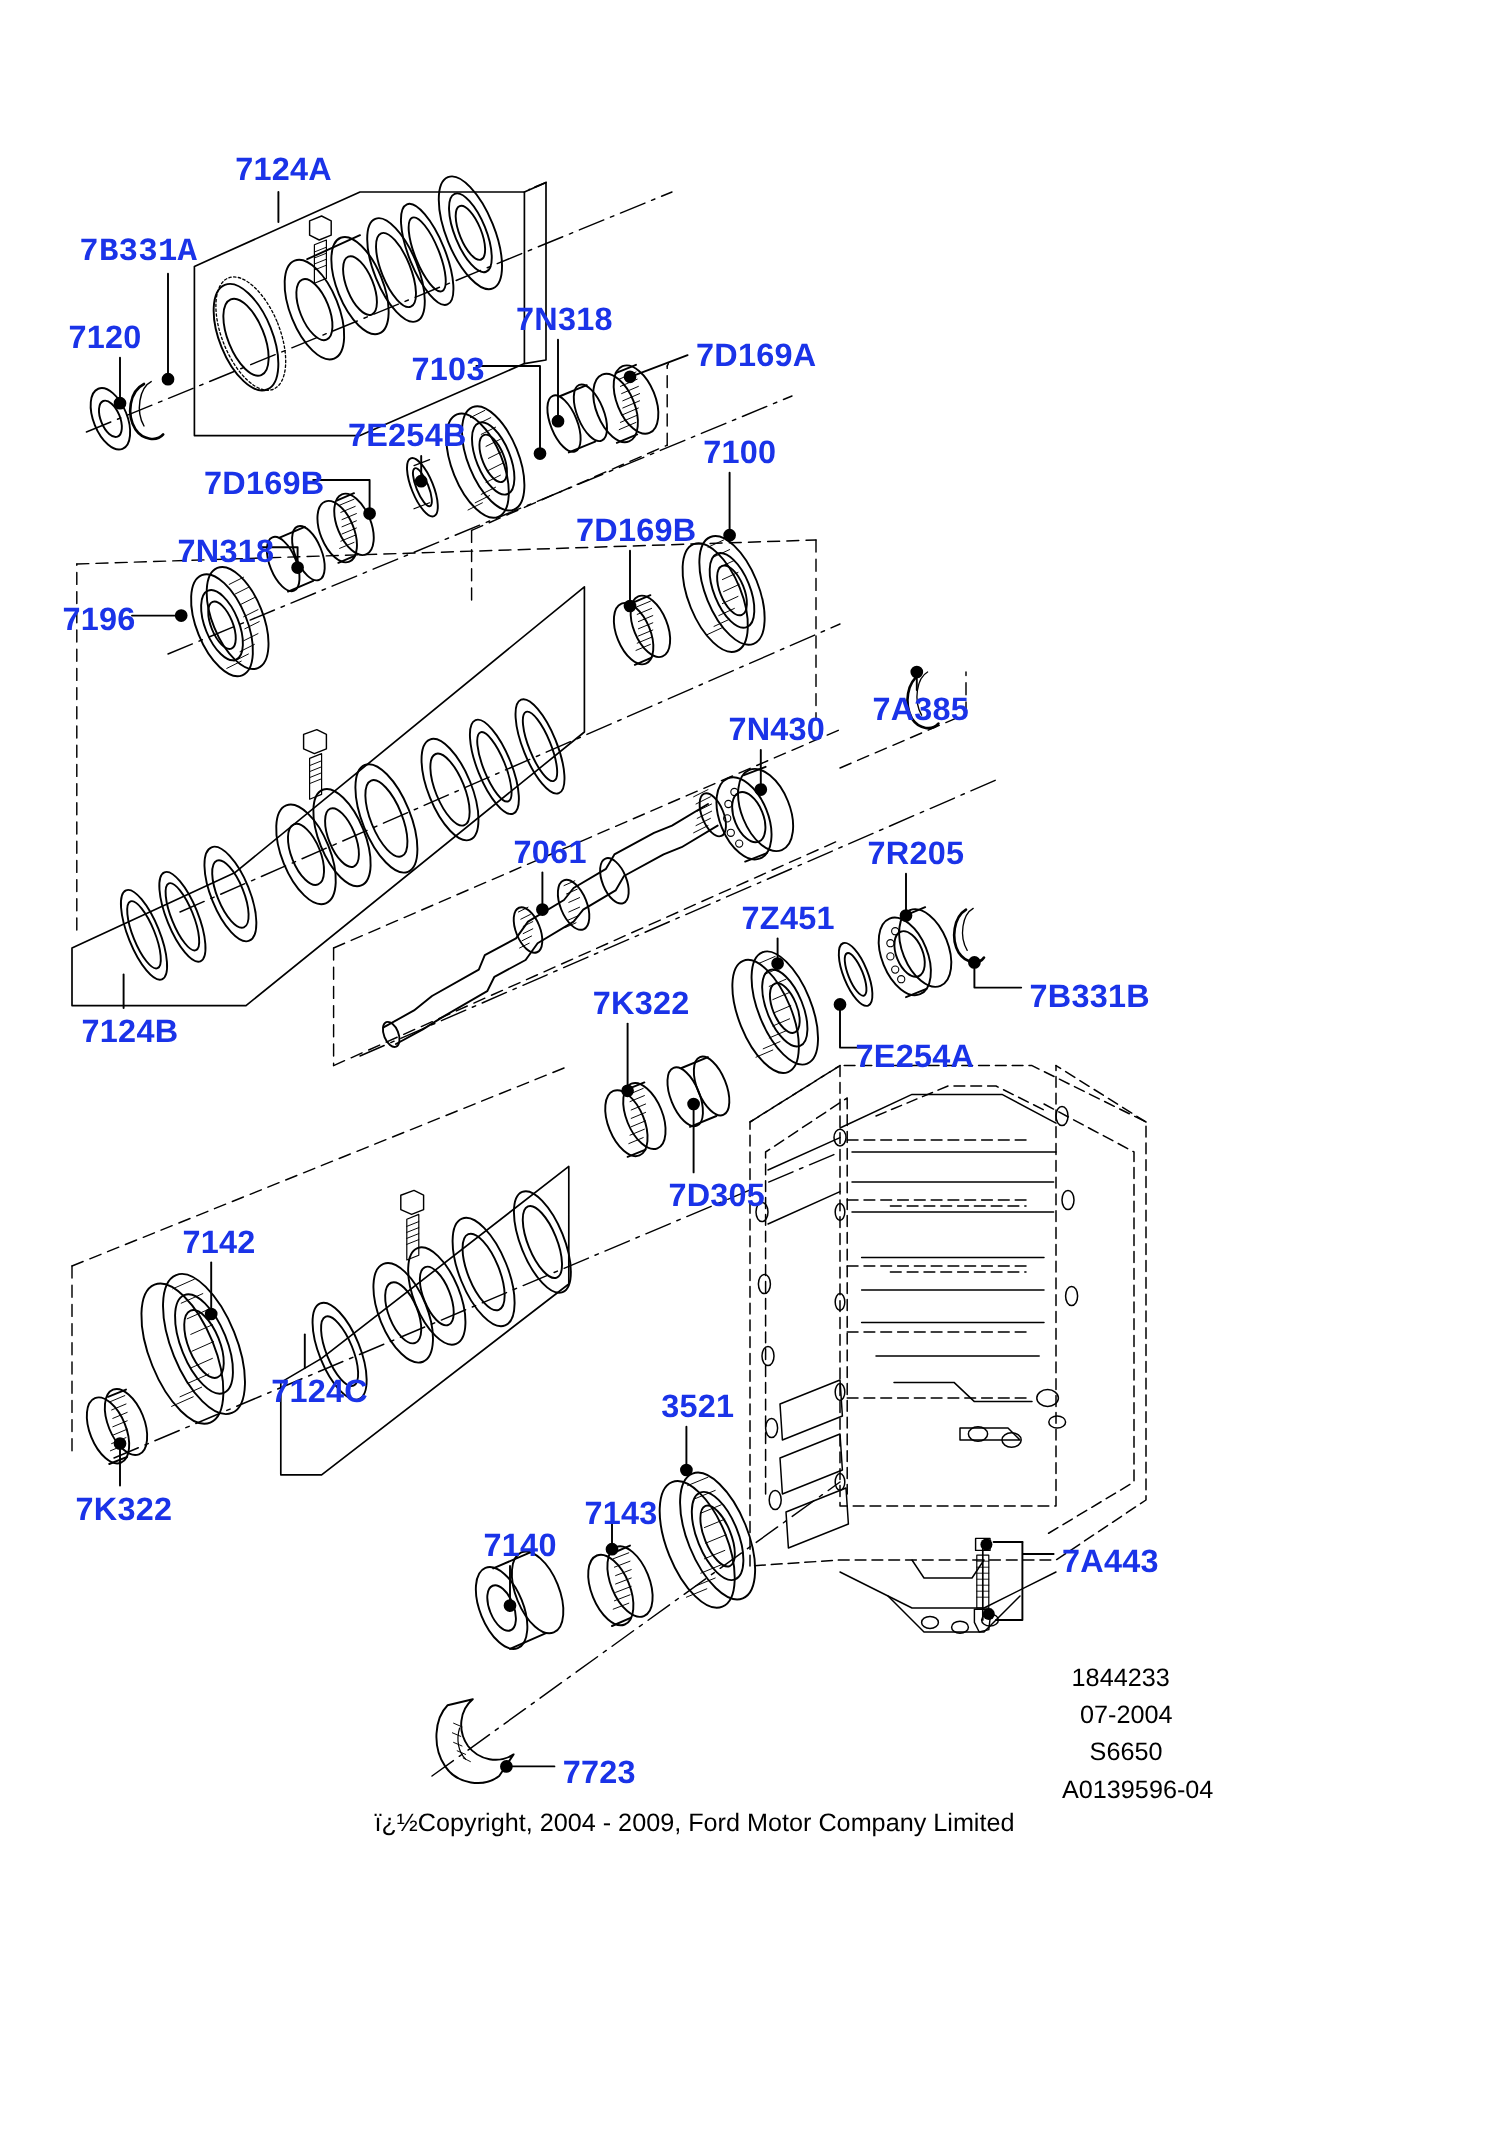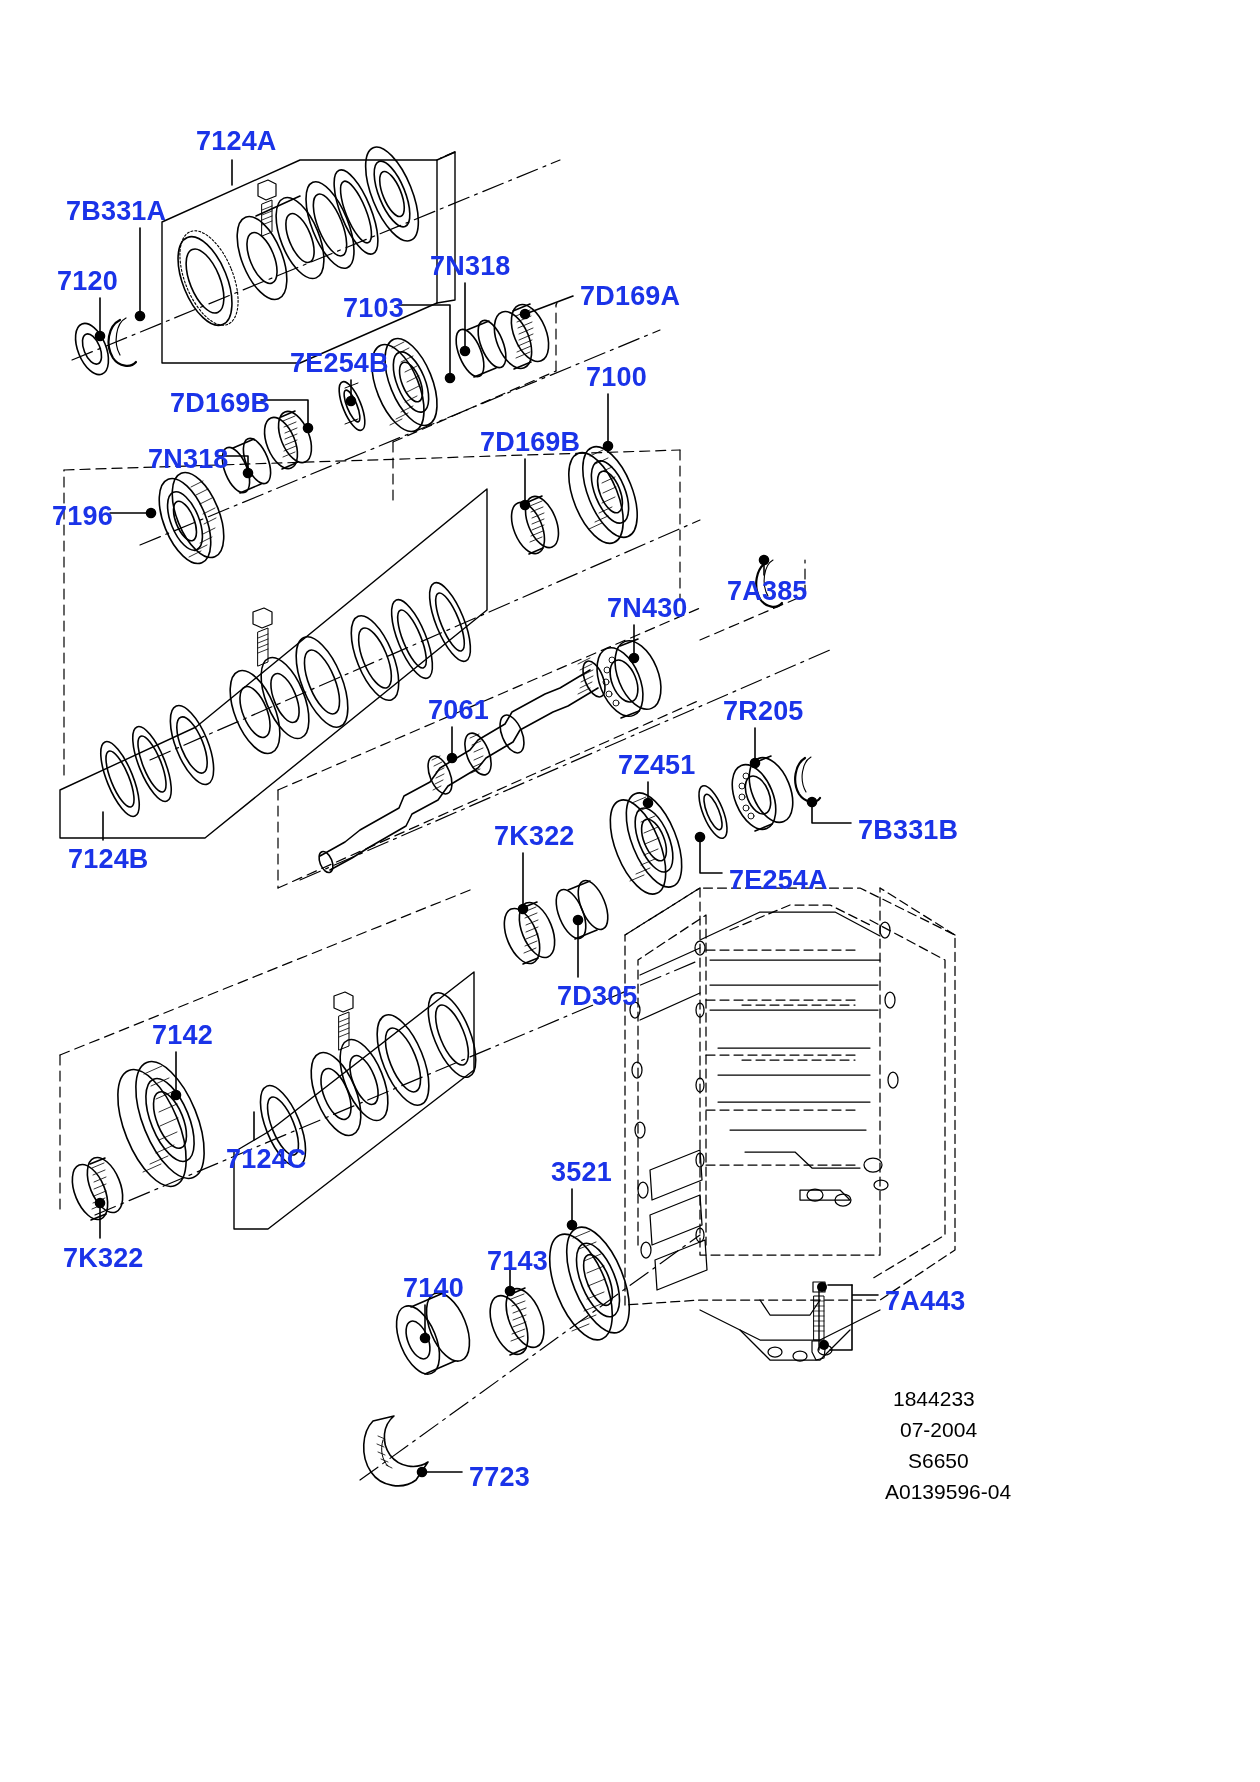--- a/index.html
+++ b/index.html
@@ -548,50 +548,51 @@
 
         <path d="M462 1472 L425 1472"></path>
         <circle cx="422" cy="1472" r="4.5" fill="#000"></circle>
       </g>
 
     </g>
   </svg>
 
   <div id="callout-layer">
       <div class="callout" style="left: 196px; top: 128px; color: rgb(26, 51, 232);">7124A</div>
-      <div class="callout" style="left: 66px; top: 198px; color: rgb(26, 51, 232);">7B331A</div>
+      <div class="callout" style="left: 66px; top: 198px; color: rgb(26, 51, 232); font-family: Liberation Mono, monospace;">7B331A</div>
       <div class="callout" style="left: 57px; top: 268px; color: rgb(26, 51, 232);">7120</div>
       <div class="callout" style="left: 430px; top: 253px; color: rgb(26, 51, 232);">7N318</div>
       <div class="callout" style="left: 580px; top: 283px; color: rgb(26, 51, 232);">7D169A</div>
       <div class="callout" style="left: 343px; top: 295px; color: rgb(26, 51, 232);">7103</div>
       <div class="callout" style="left: 290px; top: 350px; color: rgb(26, 51, 232);">7E254B</div>
       <div class="callout" style="left: 170px; top: 390px; color: rgb(26, 51, 232);">7D169B</div>
       <div class="callout" style="left: 586px; top: 364px; color: rgb(26, 51, 232);">7100</div>
       <div class="callout" style="left: 480px; top: 429px; color: rgb(26, 51, 232);">7D169B</div>
       <div class="callout" style="left: 148px; top: 446px; color: rgb(26, 51, 232);">7N318</div>
       <div class="callout" style="left: 52px; top: 503px; color: rgb(26, 51, 232);">7196</div>
       <div class="callout" style="left: 727px; top: 545px; color: rgb(26, 51, 232); margin-top: 33px;">7A385</div>
       <div class="callout" style="left: 607px; top: 595px; color: rgb(26, 51, 232);">7N430</div>
       <div class="callout" style="left: 428px; top: 697px; color: rgb(26, 51, 232);">7061</div>
       <div class="callout" style="left: 723px; top: 698px; color: rgb(26, 51, 232);">7R205</div>
       <div class="callout" style="left: 618px; top: 752px; color: rgb(26, 51, 232);">7Z451</div>
       <div class="callout" style="left: 858px; top: 817px; color: rgb(26, 51, 232);">7B331B</div>
       <div class="callout" style="left: 494px; top: 823px; color: rgb(26, 51, 232);">7K322</div>
       <div class="callout" style="left: 68px; top: 846px; color: rgb(26, 51, 232);">7124B</div>
-      <div class="callout" style="left: 729px; top: 867px; color: rgb(26, 51, 232);">7E254A</div>
+      <div class="callout" style="left: 713px; top: 867px; color: rgb(26, 51, 232);">7E254A</div>
       <div class="callout" style="left: 557px; top: 983px; color: rgb(26, 51, 232);">7D305</div>
       <div class="callout" style="left: 152px; top: 1022px; color: rgb(26, 51, 232);">7142</div>
       <div class="callout" style="left: 226px; top: 1146px; color: rgb(26, 51, 232);">7124C</div>
       <div class="callout" style="left: 551px; top: 1159px; color: rgb(26, 51, 232);">3521</div>
       <div class="callout" style="left: 63px; top: 1245px; color: rgb(26, 51, 232);">7K322</div>
       <div class="callout" style="left: 487px; top: 1248px; color: rgb(26, 51, 232);">7143</div>
       <div class="callout" style="left: 403px; top: 1275px; color: rgb(26, 51, 232);">7140</div>
       <div class="callout" style="left: 885px; top: 1288px; color: rgb(26, 51, 232);">7A443</div>
       <div class="callout" style="left: 469px; top: 1464px; color: rgb(26, 51, 232);">7723</div>
     </div>
 
   <div class="meta" style="left:893px; top:1388px;">1844233</div>
   <div class="meta" style="left:900px; top:1419px;">07-2004</div>
   <div class="meta" style="left:908px; top:1450px;">S6650</div>
   <div class="meta" style="left:885px; top:1481px;">A0139596-04</div>
 
+  <div class="copyright" style="left:312px; top:1509px;">ï¿½Copyright, 2004 - 2009, Ford Motor Company Limited</div>
 
 </div>
 
 </body></html>

